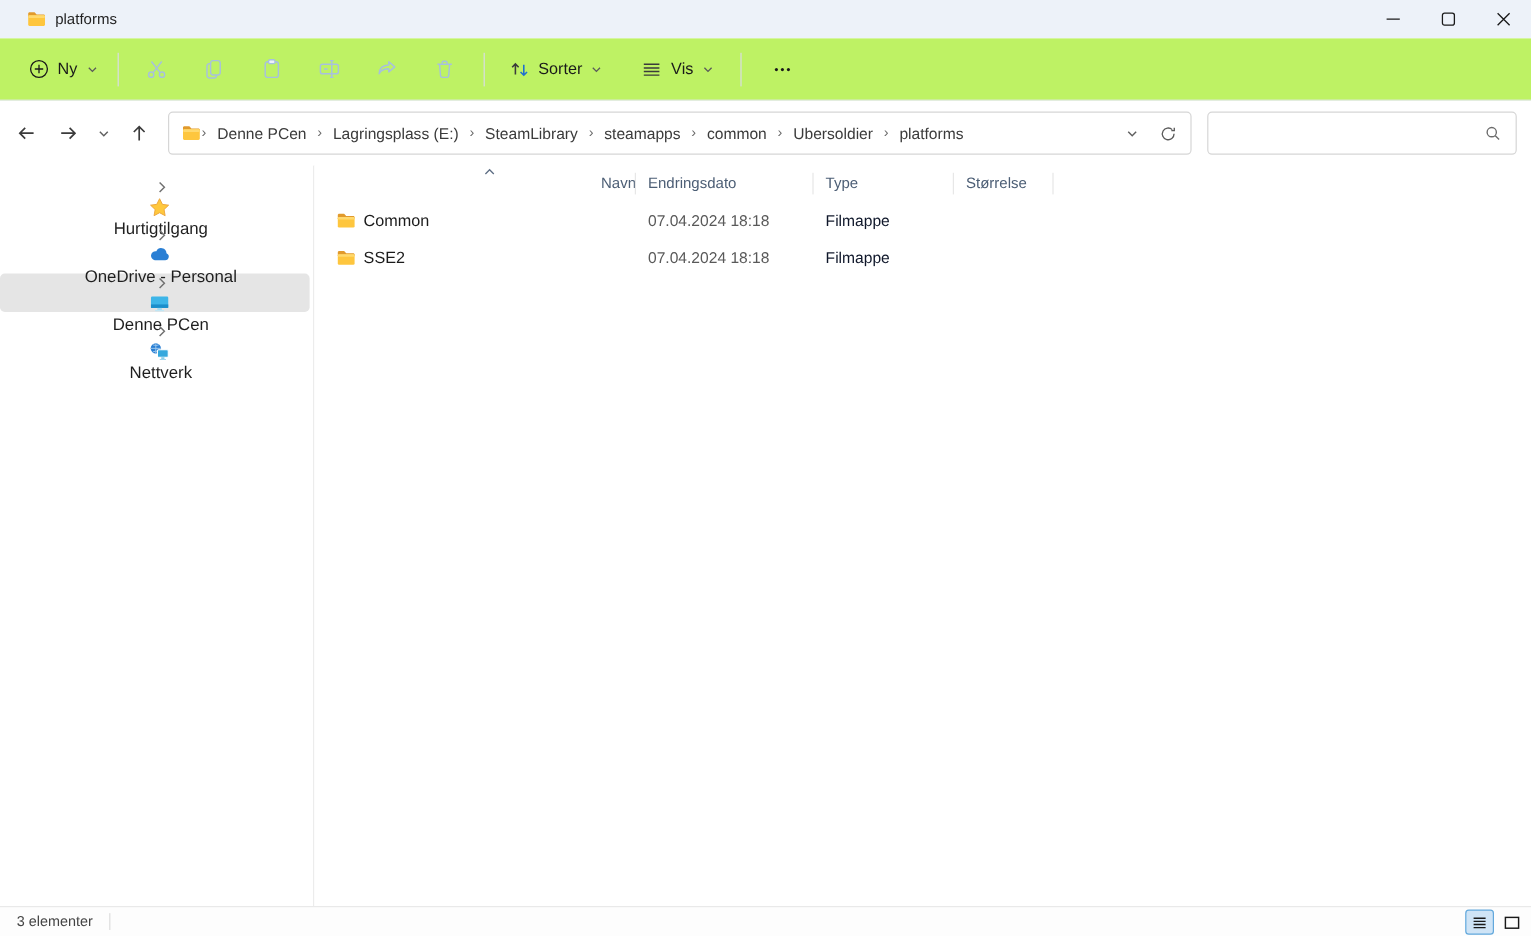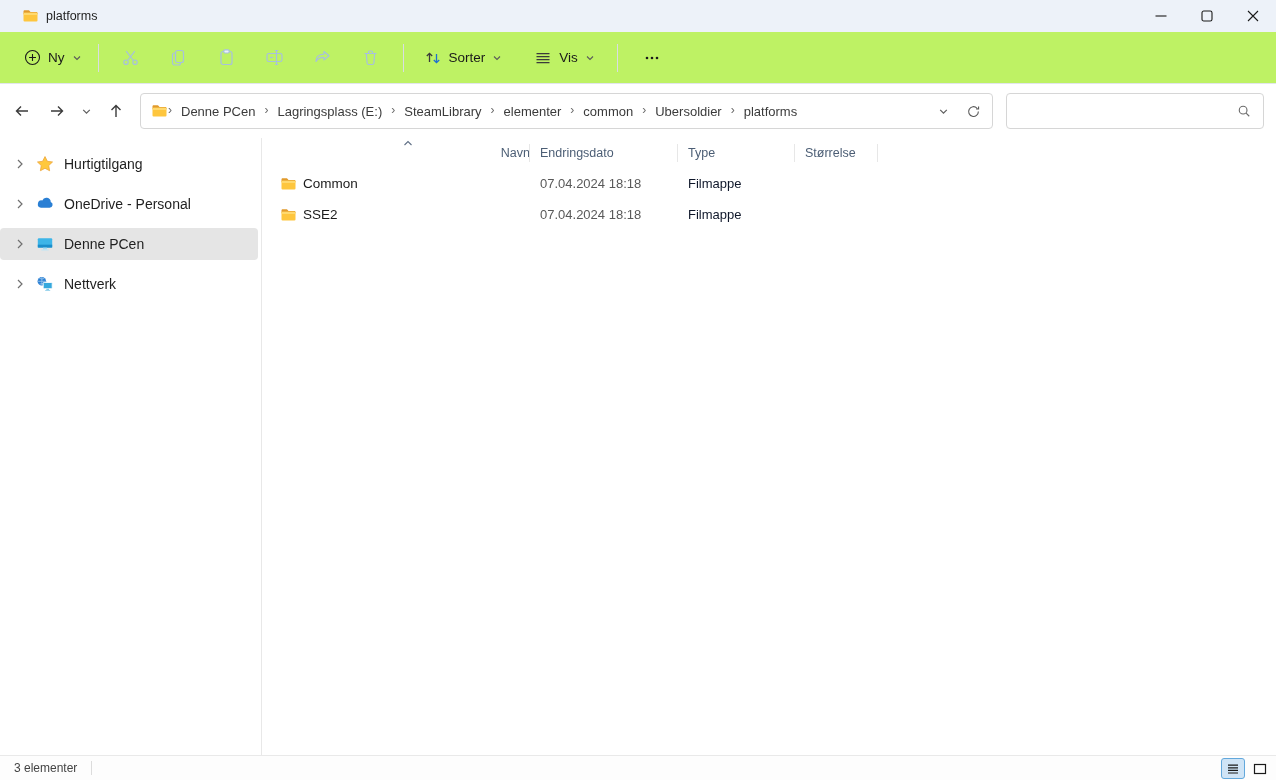--- a/index.html
+++ b/index.html
@@ -44,21 +44,21 @@
   .searchbox { position:absolute; left:1006px; top:9px; width:258px; height:36px;
     border:1px solid #d6d6d6; border-radius:4px; background:#ffffff;
     display:flex; align-items:center; }
   .searchbox input { flex:1; border:none; outline:none; background:transparent;
     font-family:inherit; font-size:13px; padding:0 8px 0 12px; color:#1f1f1f; height:100%; }
   .searchbox .search-glyph { margin-right:12px; }
 
   
   .sidebar { position:absolute; left:0; top:138px; width:262px; height:617px;
     background:#ffffff; border-right:1px solid #e8e8e8; padding-top:10px; }
-  .side-item { width:258px; height:32px; margin:0 0 8px 0; display:flex; align-items:center; border-radius:4px; font-size:14px; color:#1f1f1f; cursor:default; }
+  .side-item { width:258px; height:32px; margin:0 0 8px 0; display:flex; align-items:center; border-radius:4px; font-size:14px; color:#1f1f1f; cursor:default;flex-direction:column; }
   .side-item.selected { background:#e5e5e5; }
   .side-chev { width:16px; height:16px; margin-left:12px; flex:0 0 auto; }
   .side-ico { width:18px; height:18px; margin-left:8px; flex:0 0 auto; }
   .side-label { margin-left:10px; white-space:nowrap; }
 
   
   .content { position:absolute; left:262px; top:138px; width:1014px; height:617px; background:#ffffff; }
   .list-header { position:relative; display:flex; height:30px; align-items:center;
     font-size:12.5px; color:#4c5e75; }
   .hcell { position:relative; height:30px; display:flex; align-items:center; padding-left:10px; }
@@ -237,21 +237,21 @@
         <rect x="1.5" y="4.8" width="14" height="8.8" rx="1.1" fill="#fec63e"></rect>
         <rect x="1.5" y="4.8" width="14" height="2.2" rx="1.1" fill="#ffd96e"></rect>
       </svg>
       <span class="crumb-sep">›</span>
       <span class="crumb">Denne PCen</span>
       <span class="crumb-sep">›</span>
       <span class="crumb">Lagringsplass (E:)</span>
       <span class="crumb-sep">›</span>
       <span class="crumb">SteamLibrary</span>
       <span class="crumb-sep">›</span>
-      <span class="crumb">elementer</span>
+      <span class="crumb">steamapps</span>
       <span class="crumb-sep">›</span>
       <span class="crumb">common</span>
       <span class="crumb-sep">›</span>
       <span class="crumb">Ubersoldier</span>
       <span class="crumb-sep">›</span>
       <span class="crumb">platforms</span>
       <div class="addr-right">
         <div class="addr-dd">
           <svg width="11" height="11" viewBox="0 0 10 10">
               <path d="M2 3.5 L5 6.5 L8 3.5" fill="none" stroke="#5f5f5f" stroke-width="1.1"></path>

